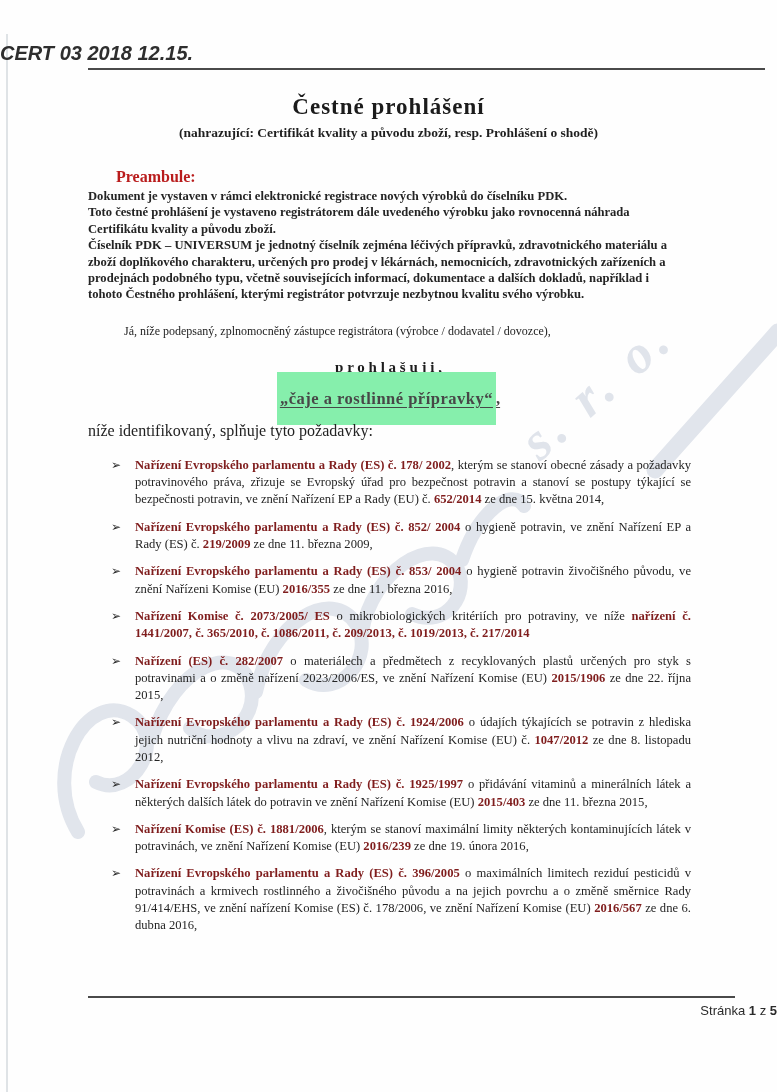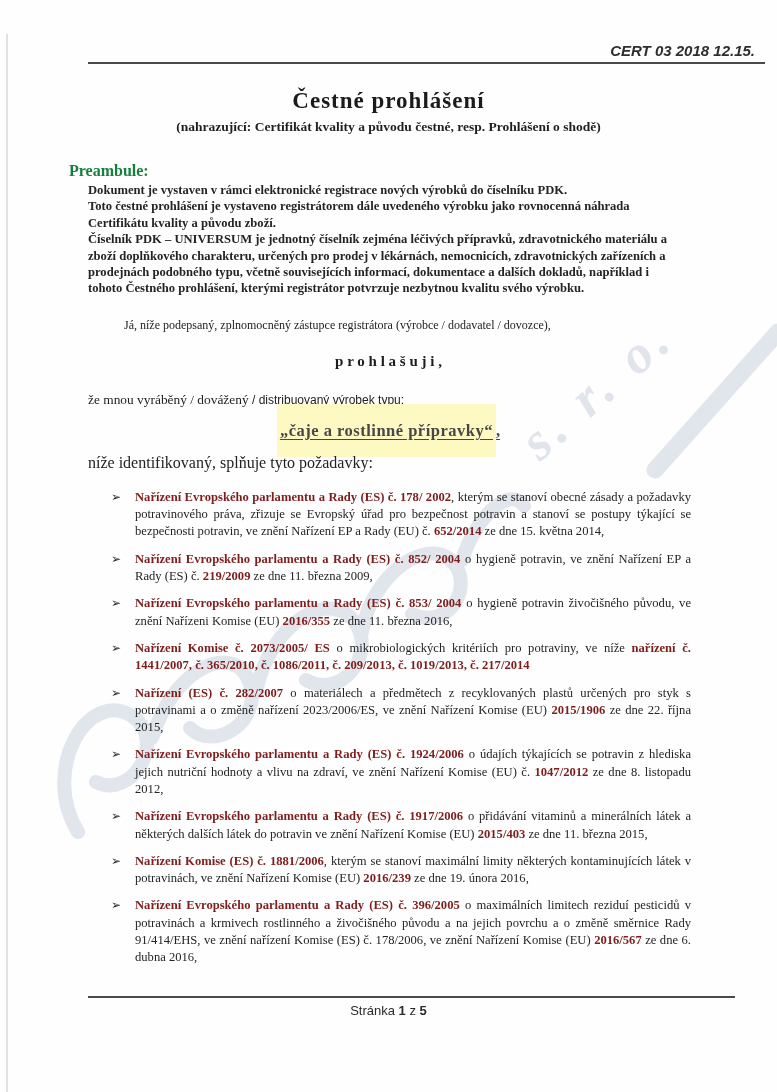--- a/index.html
+++ b/index.html
@@ -14,26 +14,26 @@
   .scan-edge-left{
     position:absolute;left:6px;top:34px;bottom:0;width:2px;
     background:#dfe3e6;
   }
   .watermark{
     position:absolute;inset:0;z-index:0;pointer-events:none;
   }
   .content{position:relative;z-index:1;}
   .doc-code{
     padding-top:42px;
-    text-align:right;
+    text-align:left;
     padding-right:22px;
     font-family:"Liberation Sans", sans-serif;
     font-style:italic;
     font-weight:600;
-    font-size:15px;
+    font-size:20px;
     color:#2e2e2e;
   }
   .header-rule{
     margin:3px 12px 0 88px;
     border:none;
     border-top:2px solid #4a4a4a;
     height:0;
   }
   .title{
     margin-top:24px;
@@ -44,24 +44,24 @@
     color:#1b1b1b;
   }
   .subtitle{
     margin-top:5px;
     text-align:center;
     font-size:13.5px;
     font-weight:bold;
     color:#1f1f1f;
   }
   .preamble-heading{
-    margin:27px 92px 0 69px;
+    margin:27px 92px 0 116px;
     font-size:16px;
     font-weight:bold;
-    color:#15803d;
+    color:#b91c1c;
   }
   .preamble-text{
     margin:2px 92px 0 88px;
     font-size:12.6px;
     font-weight:bold;
     line-height:16.4px;
     color:#242424;
   }
   .preamble-text p{margin:0;}
   .intro-line{
@@ -85,21 +85,21 @@
     font-size:12px;
   }
   .product-type-line{
     margin-top:13px;
     text-align:center;
     font-size:16.5px;
     font-weight:bold;
     color:#474747;
   }
   .product-type-line .hl{
-    background:#fef9c3;
+    background:#86efac;
     text-decoration:underline;
     text-underline-offset:3px;
     padding:17px 3px;
     letter-spacing:0.5px;
   }
   .product-type-line .hl-comma{
     text-decoration:underline;
     text-underline-offset:3px;
   }
   .closing-line{
@@ -132,21 +132,21 @@
     z-index:1;
   }
   .footer-rule{
     margin:0 42px 0 88px;
     border:none;
     border-top:2px solid #4a4a4a;
     height:0;
   }
   .footer-text{
     margin-top:5px;
-    text-align:center;
+    text-align:right;
     font-family:"Liberation Sans", sans-serif;
     font-size:13px;
     color:#2b2b2b;
   }
   .footer-text .pg{font-weight:bold;}
 </style>
 </head>
 <body>
 
 <div class="page">
@@ -164,47 +164,44 @@
   </svg>
 
   <div class="scan-edge-left"></div>
 
   <div class="content">
 
     <div class="doc-code">CERT 03 2018 12.15.</div>
     <hr class="header-rule">
 
     <div class="title">Čestné prohlášení</div>
-    <div class="subtitle">(nahrazující: Certifikát kvality a původu čestné, resp. Prohlášení o shodě)</div>
+    <div class="subtitle">(nahrazující: Certifikát kvality a původu zboží, resp. Prohlášení o shodě)</div>
 
     <div class="preamble-heading">Preambule:</div>
     <div class="preamble-text">
       <p>Dokument je vystaven v rámci elektronické registrace nových výrobků do číselníku PDK.</p>
       <p>Toto čestné prohlášení je vystaveno registrátorem dále uvedeného výrobku jako rovnocenná náhrada Certifikátu kvality a původu zboží.</p>
       <p>Číselník PDK – UNIVERSUM je jednotný číselník zejména léčivých přípravků, zdravotnického materiálu a zboží doplňkového charakteru, určených pro prodej v lékárnách, nemocnicích, zdravotnických zařízeních a prodejnách podobného typu, včetně souvisejících informací, dokumentace a dalších dokladů, například i tohoto Čestného prohlášení, kterými registrátor potvrzuje nezbytnou kvalitu svého výrobku.</p>
     </div>
 
     <div class="intro-line">Já, níže podepsaný, zplnomocněný zástupce registrátora (výrobce / dodavatel / dovozce),</div>
     <div class="verb-line">p r o h l a š u j i ,</div>
-    <div class="product-line">
-      <span>že mnou vyráběný / dovážený </span><span class="alt-font">/ distribuovaný výrobek typu:</span>
-    </div>
     <div class="product-type-line">
       <span class="hl">„čaje a rostlinné přípravky“</span><span class="hl-comma">,</span>
     </div>
     <div class="closing-line">níže identifikovaný, splňuje tyto požadavky:</div>
 
     <ol class="req-list">
         <li class="req-item"><span class="bullet">➢</span><b>Nařízení Evropského parlamentu a Rady (ES) č. 178/ 2002</b><span>, kterým se stanoví obecné zásady a požadavky potravinového práva, zřizuje se Evropský úřad pro bezpečnost potravin a stanoví se postupy týkající se bezpečnosti potravin, ve znění Nařízení EP a Rady (EU) č. </span><b>652/2014</b><span> ze dne 15. května 2014,</span></li>
         <li class="req-item"><span class="bullet">➢</span><b>Nařízení Evropského parlamentu a Rady (ES) č. 852/ 2004</b><span> o hygieně potravin, ve znění Nařízení EP a Rady (ES) č. </span><b>219/2009</b><span> ze dne 11. března 2009,</span></li>
         <li class="req-item"><span class="bullet">➢</span><b>Nařízení Evropského parlamentu a Rady (ES) č. 853/ 2004</b><span> o hygieně potravin živočišného původu, ve znění Nařízeni Komise (EU) </span><b>2016/355</b><span> ze dne 11. března 2016,</span></li>
         <li class="req-item"><span class="bullet">➢</span><b>Nařízení Komise č. 2073/2005/ ES</b><span> o mikrobiologických kritériích pro potraviny, ve níže </span><b>nařízení č. 1441/2007, č. 365/2010, č. 1086/2011, č. 209/2013, č. 1019/2013, č. 217/2014</b></li>
         <li class="req-item"><span class="bullet">➢</span><b>Nařízení (ES) č. 282/2007</b><span> o materiálech a předmětech z recyklovaných plastů určených pro styk s potravinami a o změně nařízení 2023/2006/ES, ve znění Nařízení Komise (EU) </span><b>2015/1906</b><span> ze dne 22. října 2015,</span></li>
         <li class="req-item"><span class="bullet">➢</span><b>Nařízení Evropského parlamentu a Rady (ES) č. 1924/2006</b><span>  o údajích týkajících se potravin z hlediska jejich nutriční hodnoty a vlivu na zdraví, ve znění Nařízení Komise (EU) č. </span><b>1047/2012</b><span> ze dne 8. listopadu 2012,</span></li>
-        <li class="req-item"><span class="bullet">➢</span><b>Nařízení Evropského parlamentu a Rady (ES) č. 1917/2006</b><span>  o přidávání vitaminů a minerálních látek a některých dalších látek do potravin ve znění Nařízení Komise (EU) </span><b>2015/403</b><span> ze dne 11. března 2015,</span></li>
+        <li class="req-item"><span class="bullet">➢</span><b>Nařízení Evropského parlamentu a Rady (ES) č. 1925/1997</b><span>  o přidávání vitaminů a minerálních látek a některých dalších látek do potravin ve znění Nařízení Komise (EU) </span><b>2015/403</b><span> ze dne 11. března 2015,</span></li>
         <li class="req-item"><span class="bullet">➢</span><b>Nařízení Komise (ES) č. 1881/2006</b><span>, kterým se stanoví maximální limity některých kontaminujících látek v potravinách, ve znění Nařízení Komise (EU) </span><b>2016/239</b><span> ze dne 19. února 2016,</span></li>
         <li class="req-item"><span class="bullet">➢</span><b>Nařízení Evropského parlamentu a Rady (ES) č. 396/2005</b><span> o maximálních limitech reziduí pesticidů v potravinách a krmivech rostlinného a živočišného původu a na jejich povrchu a o změně směrnice Rady 91/414/EHS, ve znění nařízení Komise (ES) č. 178/2006, ve znění Nařízení Komise (EU) </span><b>2016/567</b><span> ze dne 6. dubna 2016,</span></li>
       </ol>
   </div>
 
   <div class="footer">
     <hr class="footer-rule">
     <div class="footer-text">
       <span>Stránka</span>
       <span class="pg">1</span>

